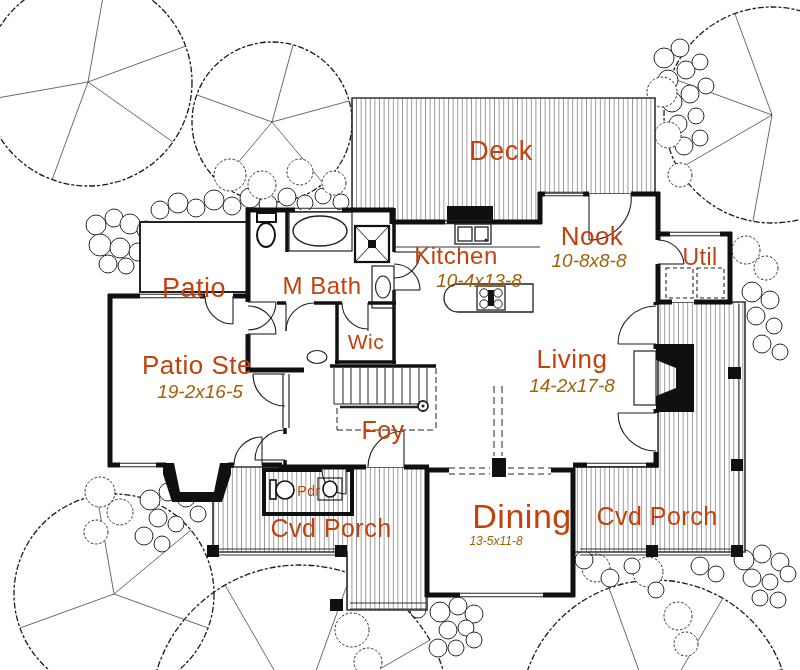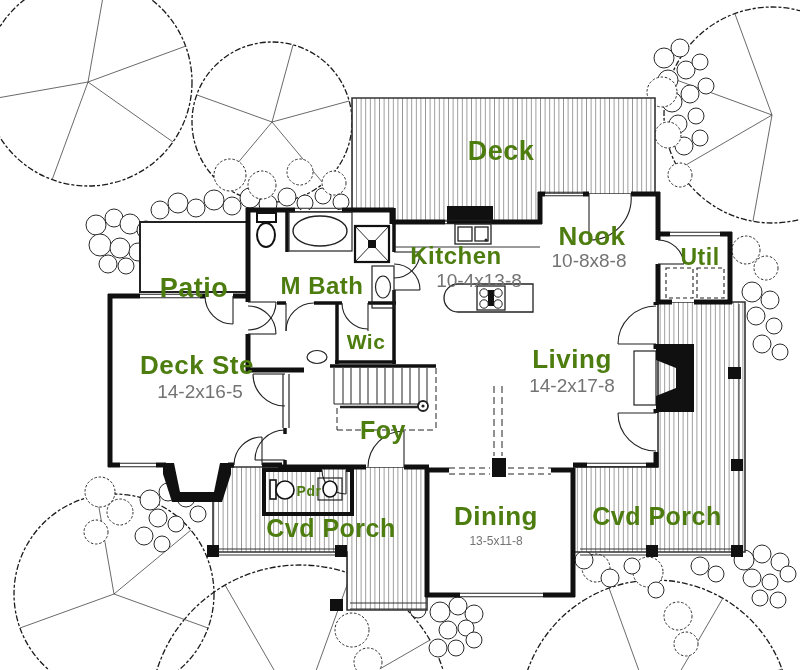--- a/index.html
+++ b/index.html
@@ -1,22 +1,22 @@
 <!DOCTYPE html>
 <html><head>
 <meta charset="utf-8">
 <style>
   html,body{margin:0;padding:0;background:#ffffff;}
   #canvas{position:relative;width:800px;height:670px;background:#ffffff;overflow:hidden;
           font-family:"Liberation Sans", sans-serif;}
   #plan-svg{position:absolute;left:0;top:0;}
-  .room-label{position:absolute;transform:translate(-50%,-50%);color:#4d7c0f;
-              white-space:nowrap;line-height:1;letter-spacing:0.5px;font-weight:bold;}
-  .dim-label{position:absolute;transform:translate(-50%,-50%);color:#737373;
-             white-space:nowrap;line-height:1;}
+  .room-label{position:absolute;transform:translate(-50%,-50%);color:#c2410c;
+              white-space:nowrap;line-height:1;letter-spacing:0.5px;}
+  .dim-label{position:absolute;transform:translate(-50%,-50%);color:#a16207;
+             white-space:nowrap;line-height:1;font-style:italic;}
 </style>
 </head>
 <body>
 
 <div id="canvas">
 
 <svg id="plan-svg" width="800" height="670" viewBox="0 0 800 670">
   <defs>
     <pattern id="hatch" width="4.6" height="10" patternUnits="userSpaceOnUse">
       <rect width="4.6" height="10" fill="#ffffff"></rect>
@@ -426,25 +426,25 @@
 </svg>
 
 <div class="room-label" style="left:501px;top:151px;font-size:27px;">Deck</div>
 <div class="room-label" style="left:194px;top:257px;font-size:27px;margin-top:31px;">Patio</div>
 <div class="room-label" style="left:322px;top:286px;font-size:24px;">M Bath</div>
 <div class="room-label" style="left:456px;top:256px;font-size:24px;">Kitchen</div>
 <div class="dim-label" style="left:461px;top:280px;font-size:19px;padding-left:36px;">10-4x13-8</div>
 <div class="room-label" style="left:592px;top:236px;font-size:26px;">Nook</div>
 <div class="dim-label" style="left:589px;top:260px;font-size:19px;">10-8x8-8</div>
 <div class="room-label" style="left:700px;top:257px;font-size:23px;">Util</div>
-<div class="room-label" style="left:197px;top:365px;font-size:26px;">Deck Ste</div>
-<div class="dim-label" style="left:200px;top:391px;font-size:19px;">14-2x16-5</div>
+<div class="room-label" style="left:197px;top:365px;font-size:26px;">Patio Ste</div>
+<div class="dim-label" style="left:200px;top:391px;font-size:19px;">19-2x16-5</div>
 <div class="room-label" style="left:366px;top:341px;font-size:21px;">Wic</div>
 <div class="room-label" style="left:572px;top:359px;font-size:26px;text-align:center;">Living</div>
 <div class="dim-label" style="left:572px;top:385px;font-size:19px;">14-2x17-8</div>
 <div class="room-label" style="left:383px;top:430px;font-size:25px;">Foy</div>
 <div class="room-label" style="left:309px;top:491px;font-size:14px;">Pdr</div>
 <div class="room-label" style="left:331px;top:528px;font-size:25px;">Cvd Porch</div>
-<div class="room-label" style="left:496px;top:516px;font-size:26px;">Dining</div>
+<div class="room-label" style="left:522px;top:516px;font-size:34px;">Dining</div>
 <div class="dim-label" style="left:496px;top:541px;font-size:12px;">13-5x11-8</div>
 <div class="room-label" style="left:657px;top:516px;font-size:25px;">Cvd Porch</div>
 
 </div>
 
 </body></html>

